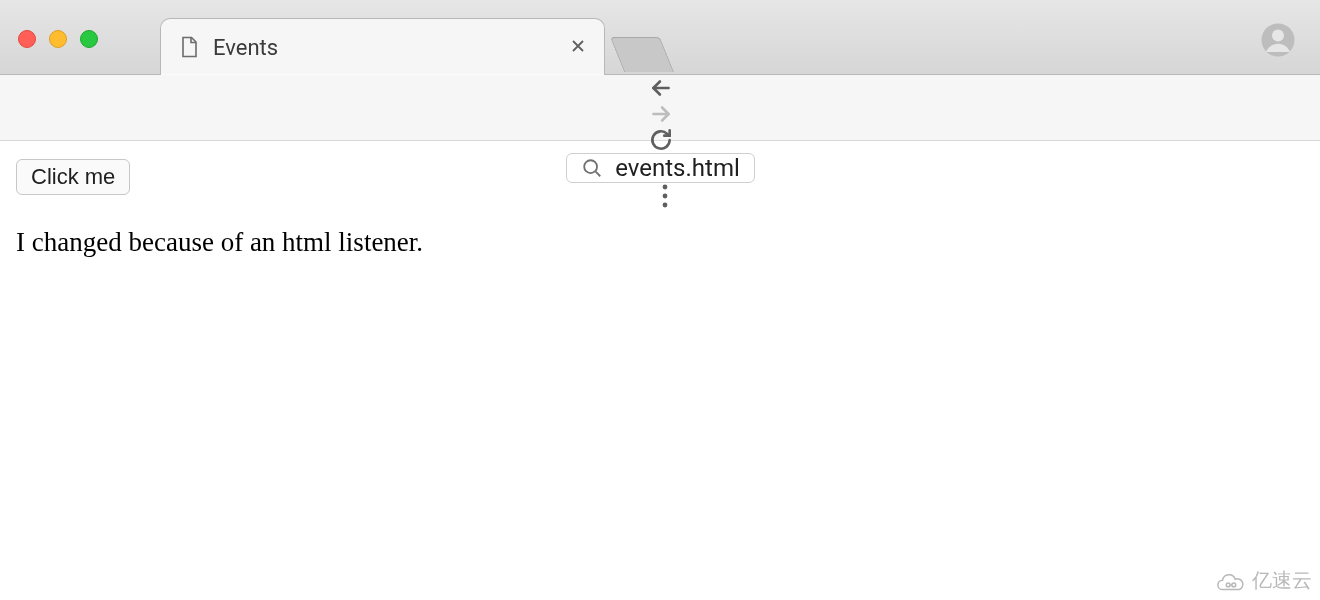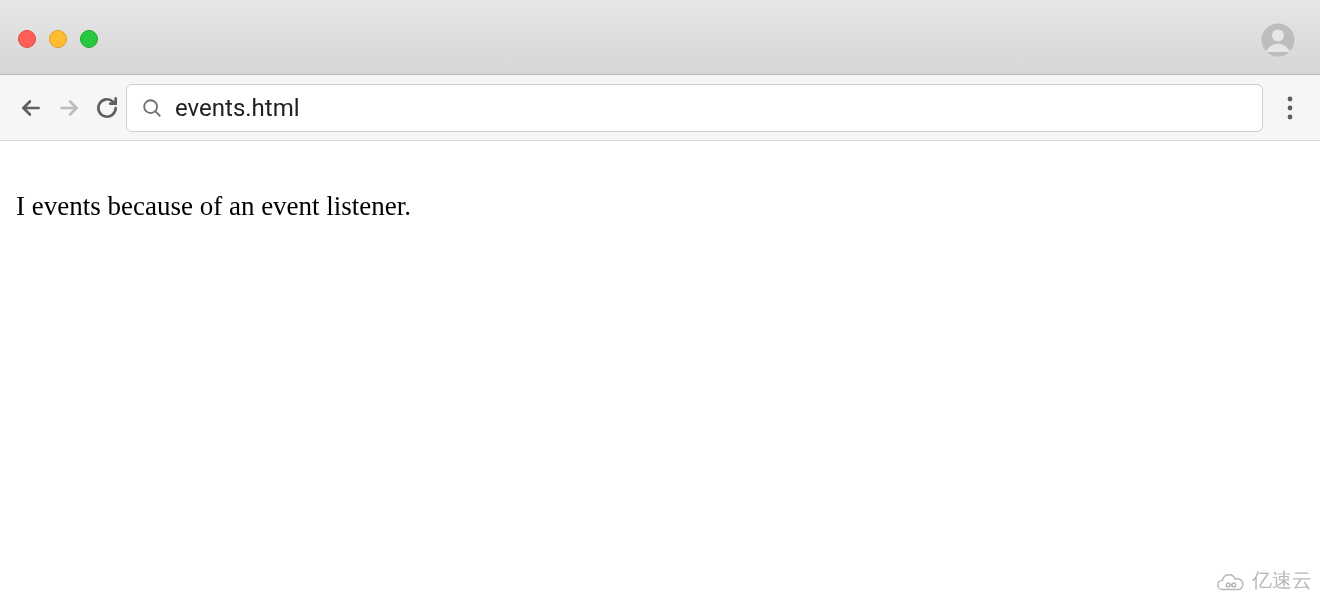--- a/index.html
+++ b/index.html
@@ -120,20 +120,21 @@
 
     
     .toolbar {
       height: 66px;
       background: #f6f6f6;
       border-bottom: 1px solid #d8d8d8;
       display: flex;
       align-items: center;
       padding: 0 11px 0 12px;
       gap: 0;
+      flex-direction: column;
     }
     .nav-btn {
       width: 38px;
       height: 38px;
       display: flex;
       align-items: center;
       justify-content: center;
       color: #5f5f5f;
       border-radius: 50%;
     }
@@ -211,20 +212,37 @@
 </head>
 <body>
 
 <div class="browser-chrome">
   <div class="traffic-lights">
     <div class="traffic-light tl-close"></div>
     <div class="traffic-light tl-min"></div>
     <div class="traffic-light tl-max"></div>
   </div>
 
+  <div class="tab-strip">
+    <div class="tab">
+      <span class="file-icon">
+        <svg viewBox="0 0 24 24" fill="none" stroke="currentColor" stroke-width="1.6">
+          <path d="M6 2.5h8.5L19 7v14.5H6z"></path>
+          <path d="M14 2.5V7.5h5"></path>
+        </svg>
+      </span>
+      <span class="tab-title">Events</span>
+      <span class="tab-close">
+        <svg viewBox="0 0 16 16" width="16" height="16" fill="none" stroke="currentColor" stroke-width="1.8">
+          <path d="M3 3l10 10M13 3L3 13"></path>
+        </svg>
+      </span>
+    </div>
+    <div class="new-tab-stub"></div>
+  </div>
 
   <span class="profile-icon">
     <svg viewBox="0 0 24 24" fill="currentColor">
       <circle cx="12" cy="12" r="11" fill="#bdbdbd"></circle>
       <circle cx="12" cy="9" r="4" fill="#e6e6e6"></circle>
       <path d="M4 20c1.5-4 5-5.5 8-5.5s6.5 1.5 8 5.5" fill="#e6e6e6"></path>
     </svg>
   </span>
 </div>
 
@@ -259,21 +277,22 @@
   <div class="menu-btn">
     <svg viewBox="0 0 8 26" fill="currentColor">
       <circle cx="4" cy="4" r="2.4"></circle>
       <circle cx="4" cy="13" r="2.4"></circle>
       <circle cx="4" cy="22" r="2.4"></circle>
     </svg>
   </div>
 </div>
 
 <div class="page-content">
-  <p class="page-text">I events because of an event listener.</p>
+  <button class="page-button">Click me</button>
+  <p class="page-text">I changed because of an html listener.</p>
 </div>
 
 <div class="watermark">
   <svg viewBox="0 0 32 22" fill="none" stroke="currentColor" stroke-width="1.6">
     <path d="M9 18H7a5 5 0 0 1 0-10 7 7 0 0 1 13.5-1A5.5 5.5 0 0 1 25 18H9z"></path>
     <circle cx="13" cy="13" r="2"></circle>
     <circle cx="19" cy="13" r="2"></circle>
     <path d="M15 13h2"></path>
   </svg>
   <span>亿速云</span>

